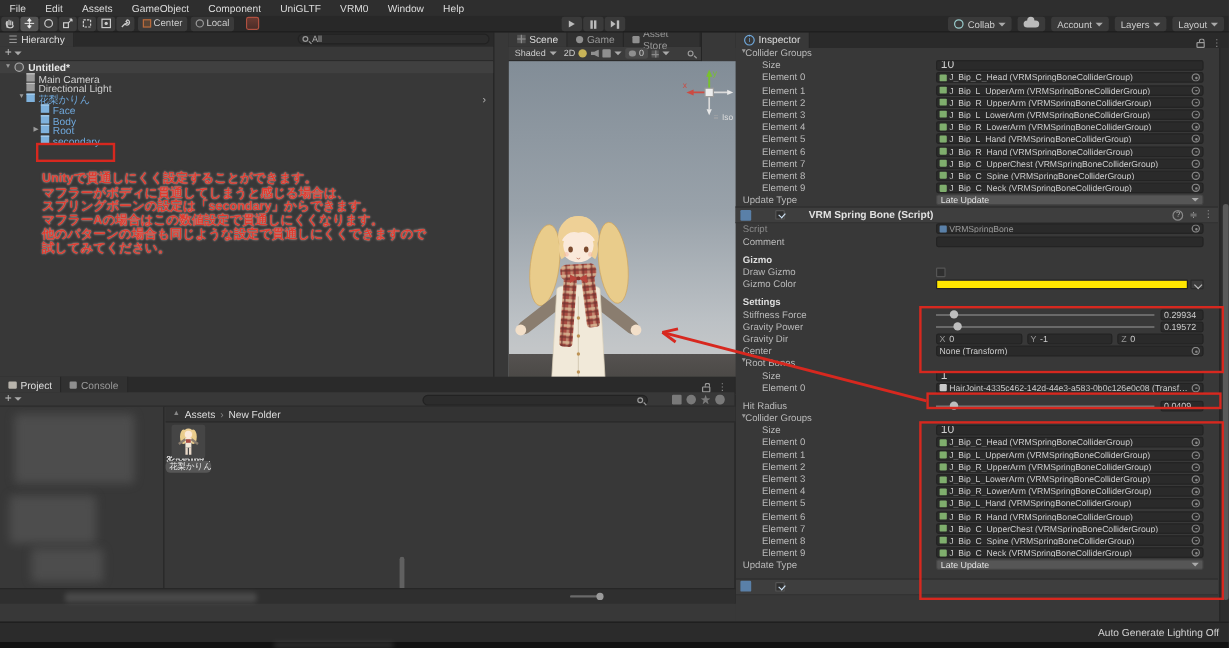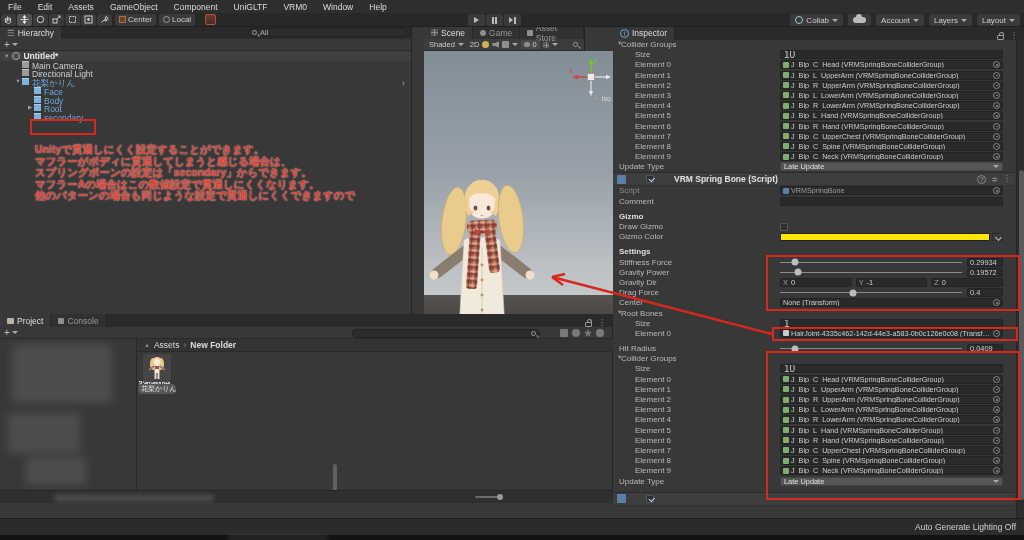--- a/index.html
+++ b/index.html
@@ -321,20 +321,21 @@
 </div>
 
 <div class="abs jp">
   <div>
 
   <div>Unityで貫通しにくく設定することができます。</div>
       <div>マフラーがボディに貫通してしまうと感じる場合は、</div>
       <div>スプリングボーンの設定は「secondary」からできます。</div>
       <div>マフラーAの場合はこの数値設定で貫通しにくくなります。</div>
       <div>他のパターンの場合も同じような設定で貫通しにくくできますので</div>
+      <div>試してみてください。</div>
     </div>
 </div>
 
 <div class="abs scenepanel">
   <div class="tabstrip">
     <div class="tab active">
         <span class="gridic"></span>
         <span>Scene</span>
       </div>
     <div class="tab">
@@ -663,30 +664,20 @@
             <b>Y</b>
             <span>-1</span>
           </div>
         <div class="axisfield">
             <b>Z</b>
             <span>0</span>
           </div>
       </div>
     </div>
     <div class="irow">
-      <span class="lbl ind0">Drag Force</span>
-      <div class="val">
-          <div class="slider">
-            <div class="track"></div>
-            <div class="knob" style="left: 40%;"></div>
-          </div>
-          <div class="numfield">0.4</div>
-        </div>
-    </div>
-    <div class="irow">
       <span class="lbl ind0">Center</span>
       <div class="val">
           <div class="objfield">
         <span class="otext">None (Transform)</span>
         <span class="opick"></span>
       </div>
         </div>
     </div>
     <div class="irow">
       <span class="foldarr">▼</span>
@@ -888,21 +879,21 @@
   </div>
   <div class="leftcol">
     <div class="blur" style="left:12px;top:6px;width:100px;height:58px"></div>
     <div class="blur" style="left:8px;top:74px;width:72px;height:40px"></div>
     <div class="blur" style="left:26px;top:118px;width:60px;height:28px"></div>
   </div>
   <div class="crumbbar">
     <span style="color:#888;font-size:6px">▲</span>
     <span>Assets</span>
     <span class="crumbsep">›</span>
-    <span style="font-weight:bold">New Folder</span>
+    <span style="font-weight:normal">New Folder</span>
   </div>
   <div class="gridarea">
     <div>
 
         <div class="pitem" data-type="folder">
           <span class="fold"></span>
 
           <span class="lab">32635169...</span>
         </div>
 

